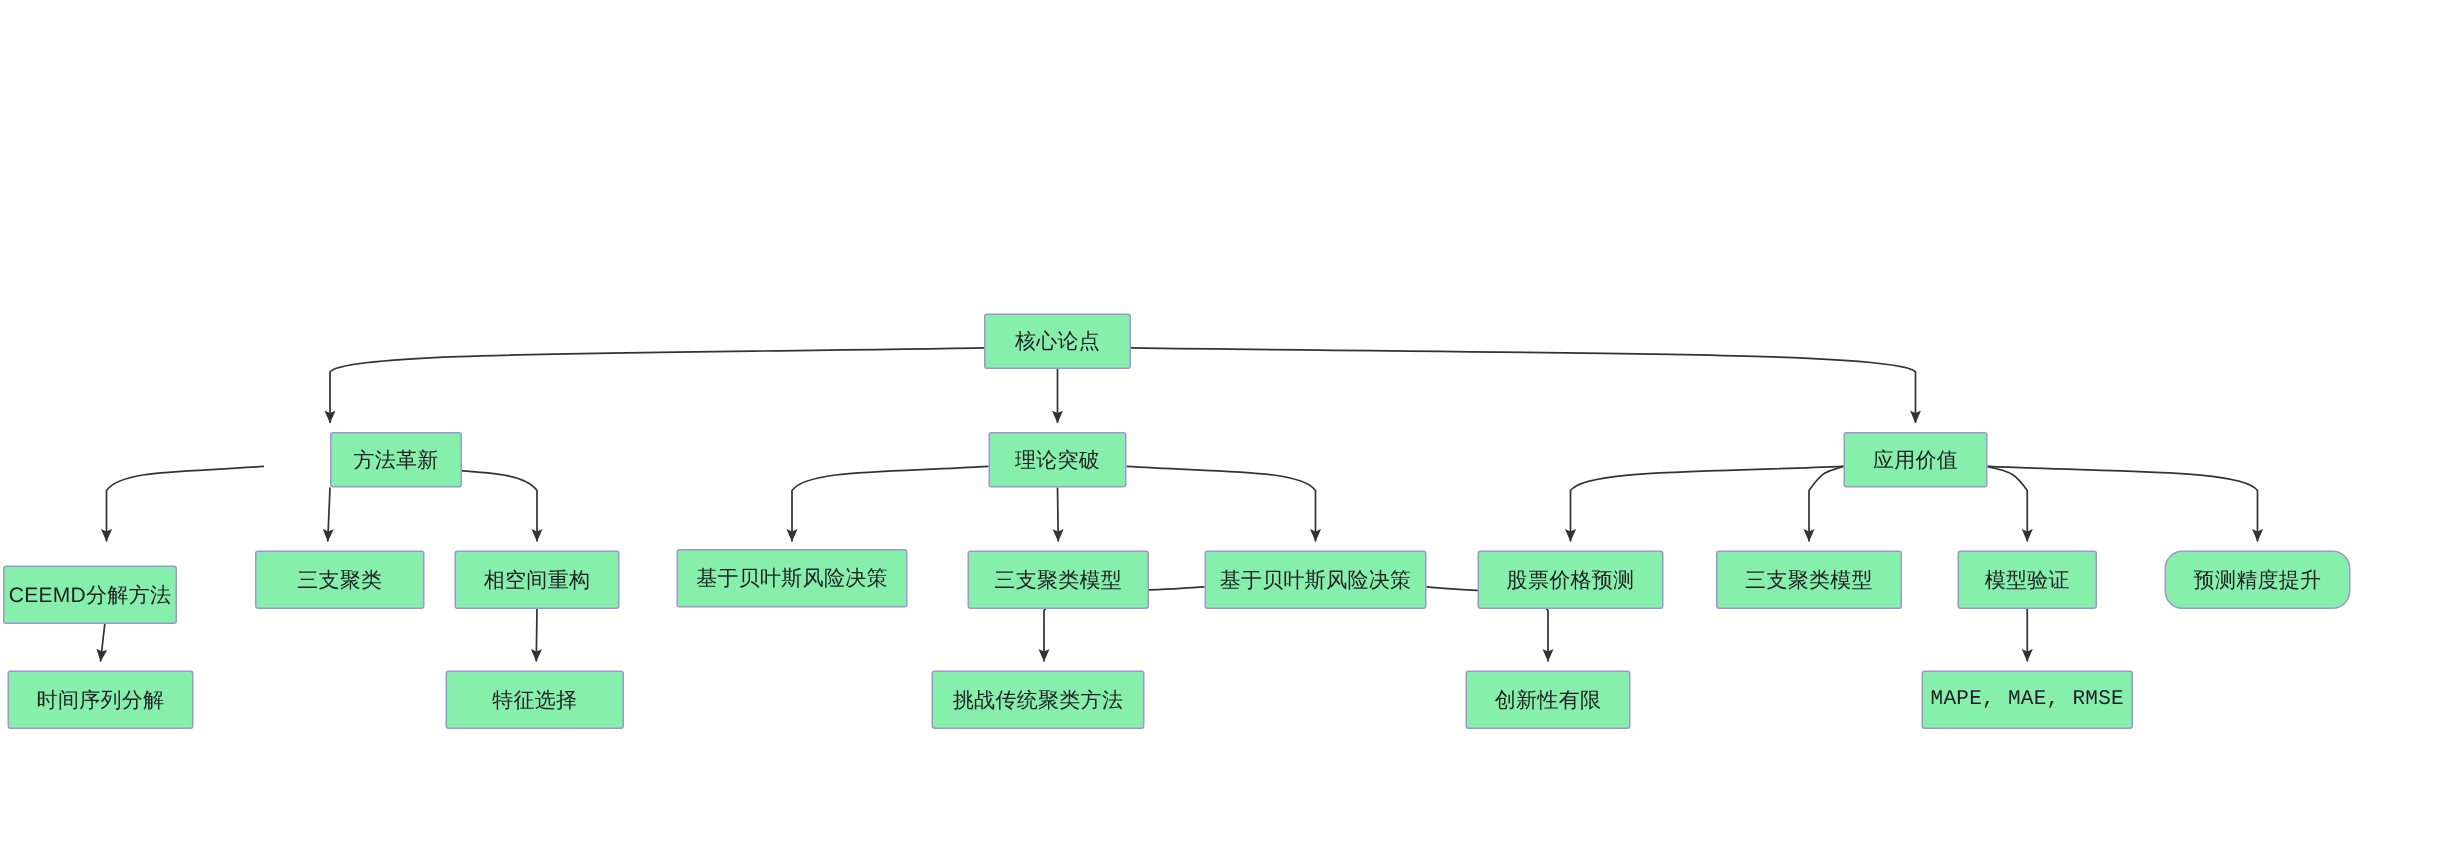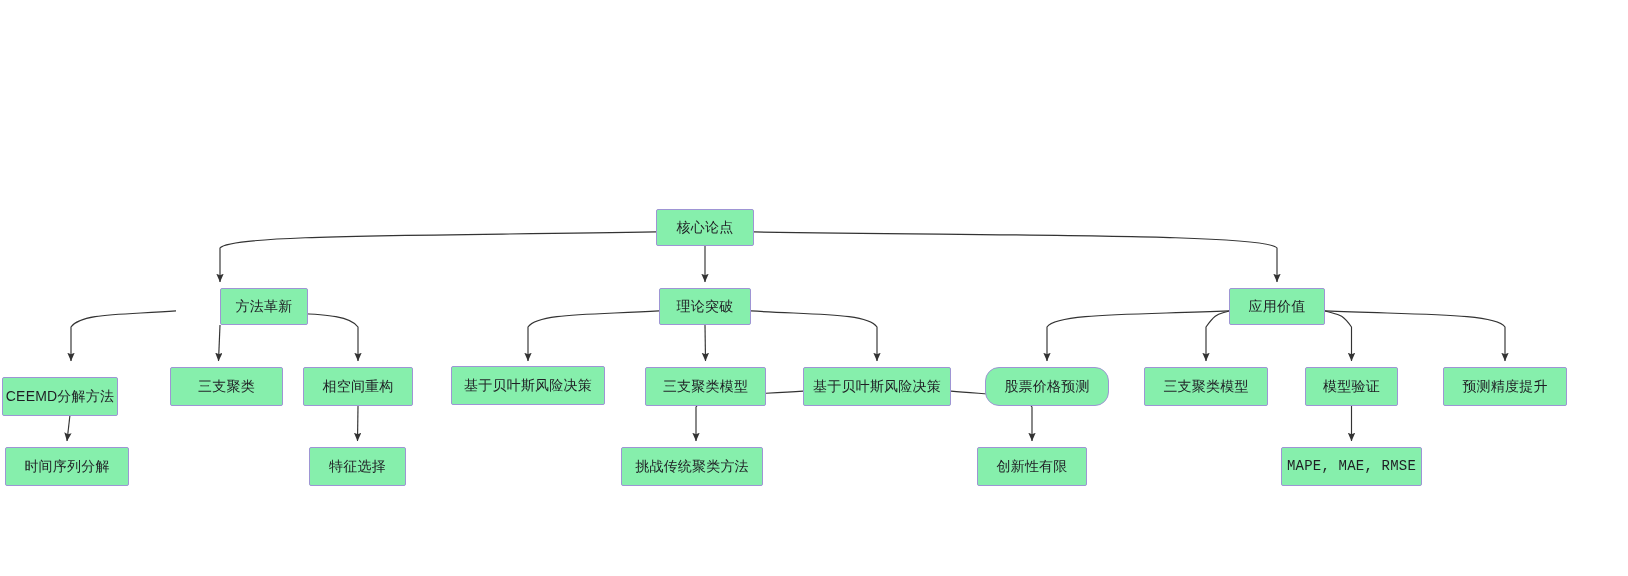--- a/index.html
+++ b/index.html
@@ -99,36 +99,36 @@
       </div>
       <div class="node" style="left: 451px; top: 366px; width: 154px; height: 39px;">
         <span class="node-label">基于贝叶斯风险决策</span>
       </div>
       <div class="node" style="left: 645px; top: 367px; width: 121px; height: 39px;">
         <span class="node-label">三支聚类模型</span>
       </div>
       <div class="node" style="left: 803px; top: 367px; width: 148px; height: 39px;">
         <span class="node-label">基于贝叶斯风险决策</span>
       </div>
-      <div class="node" style="left: 985px; top: 367px; width: 124px; height: 39px; border-radius: 14px;">
+      <div class="node" style="left: 985px; top: 367px; width: 124px; height: 39px;">
         <span class="node-label">股票价格预测</span>
       </div>
       <div class="node" style="left: 1144px; top: 367px; width: 124px; height: 39px;">
         <span class="node-label">三支聚类模型</span>
       </div>
       <div class="node" style="left: 1305px; top: 367px; width: 93px; height: 39px;">
         <span class="node-label">模型验证</span>
       </div>
-      <div class="node" style="left: 1443px; top: 367px; width: 124px; height: 39px;">
+      <div class="node" style="left: 1443px; top: 367px; width: 124px; height: 39px; border-radius: 12px;">
         <span class="node-label">预测精度提升</span>
       </div>
       <div class="node" style="left: 5px; top: 447px; width: 124px; height: 39px;">
         <span class="node-label">时间序列分解</span>
       </div>
-      <div class="node" style="left: 309px; top: 447px; width: 97px; height: 39px;">
+      <div class="node" style="left: 297px; top: 447px; width: 119px; height: 39px;">
         <span class="node-label">特征选择</span>
       </div>
       <div class="node" style="left: 621px; top: 447px; width: 142px; height: 39px;">
         <span class="node-label">挑战传统聚类方法</span>
       </div>
       <div class="node" style="left: 977px; top: 447px; width: 110px; height: 39px;">
         <span class="node-label">创新性有限</span>
       </div>
       <div class="node" style="left: 1281px; top: 447px; width: 141px; height: 39px; font-family: Liberation Mono, monospace;">
         <span class="node-label">MAPE, MAE, RMSE</span>

